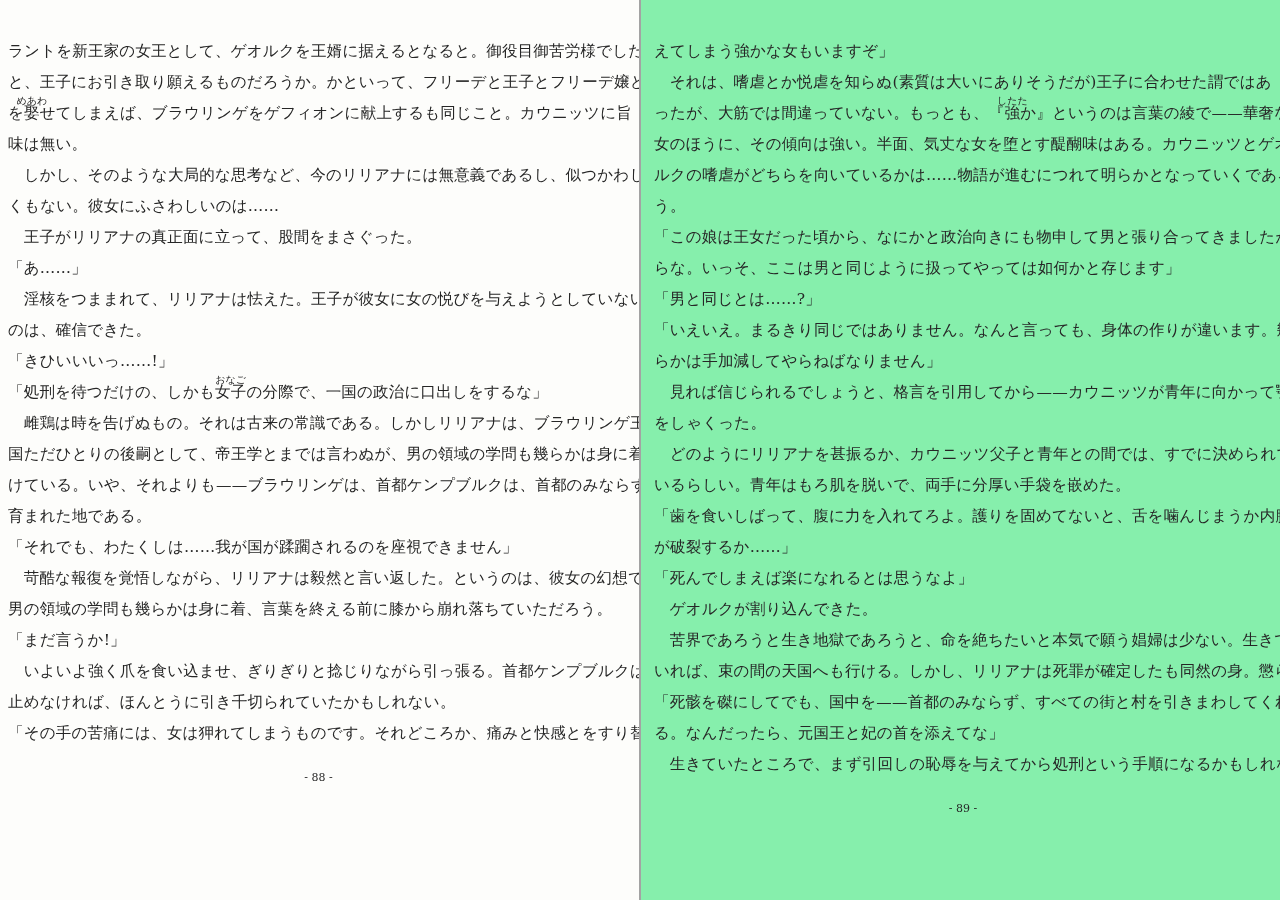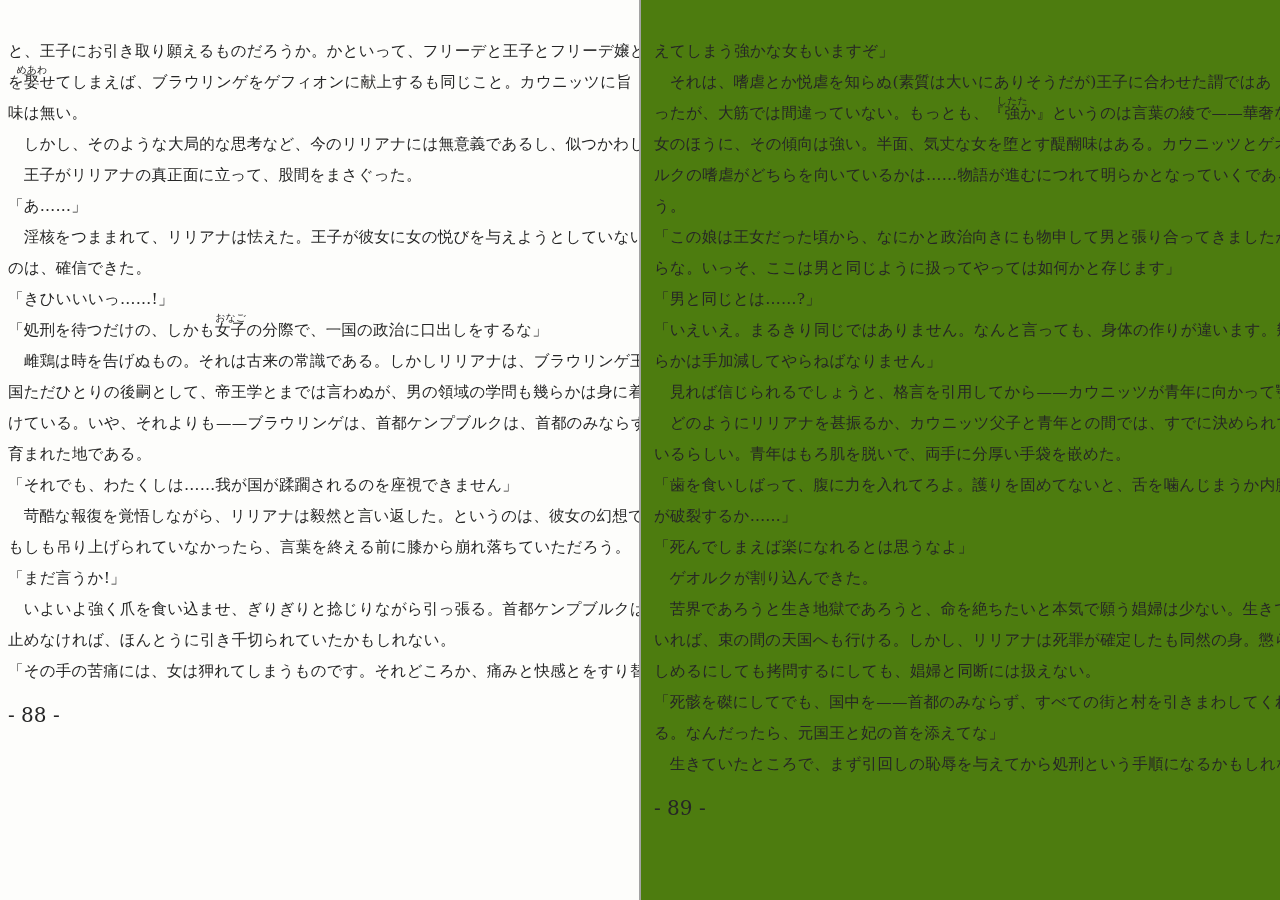--- a/index.html
+++ b/index.html
@@ -58,78 +58,81 @@
     position: absolute;
     top: -2px;
     left: 50%;
     transform: translateX(-50%);
     font-size: 10px;
     line-height: 1;
     letter-spacing: 0;
     white-space: nowrap;
   }
   .page-number {
-    font-size: 20px;
+    text-align: center;
+    font-size: 11px;
     line-height: 31px;
     margin-top: 13px;
   }
 </style>
 </head>
 <body style="background-color: rgb(253, 253, 251);">
 
 <div class="spread" style="color: rgb(38, 38, 38);">
   <div class="page page-left" style="background-color: rgb(253, 253, 251);">
     <div class="page-lines">
+        <div class="text-line">ラントを新王家の女王として、ゲオルクを王婿に据えるとなると。御役目御苦労様でした</div>
         <div class="text-line">と、王子にお引き取り願えるものだろうか。かといって、フリーデと王子とフリーデ嬢と</div>
         <div class="text-line">を<span class="rb">娶<span class="rt">めあわ</span></span>せてしまえば、ブラウリンゲをゲフィオンに献上するも同じこと。カウニッツに旨</div>
         <div class="text-line">味は無い。</div>
         <div class="text-line">　しかし、そのような大局的な思考など、今のリリアナには無意義であるし、似つかわし</div>
+        <div class="text-line">くもない。彼女にふさわしいのは……</div>
         <div class="text-line">　王子がリリアナの真正面に立って、股間をまさぐった。</div>
         <div class="text-line">「あ……」</div>
         <div class="text-line">　淫核をつままれて、リリアナは怯えた。王子が彼女に女の悦びを与えようとしていない</div>
         <div class="text-line">のは、確信できた。</div>
         <div class="text-line">「きひいいいっ……!」</div>
         <div class="text-line">「処刑を待つだけの、しかも<span class="rb">女子<span class="rt">おなご</span></span>の分際で、一国の政治に口出しをするな」</div>
         <div class="text-line">　雌鶏は時を告げぬもの。それは古来の常識である。しかしリリアナは、ブラウリンゲ王</div>
         <div class="text-line">国ただひとりの後嗣として、帝王学とまでは言わぬが、男の領域の学問も幾らかは身に着</div>
         <div class="text-line">けている。いや、それよりも——ブラウリンゲは、首都ケンプブルクは、首都のみならず</div>
         <div class="text-line">育まれた地である。</div>
         <div class="text-line">「それでも、わたくしは……我が国が蹂躙されるのを座視できません」</div>
         <div class="text-line">　苛酷な報復を覚悟しながら、リリアナは毅然と言い返した。というのは、彼女の幻想で。</div>
-        <div class="text-line">もしも吊り上げられていなかったら、言葉を終える前に膝から崩れ落ちていただろう。</div>
+        <div class="text-line">男の領域の学問も幾らかは身に着、言葉を終える前に膝から崩れ落ちていただろう。</div>
         <div class="text-line">「まだ言うか!」</div>
         <div class="text-line">　いよいよ強く爪を食い込ませ、ぎりぎりと捻じりながら引っ張る。首都ケンプブルクは</div>
         <div class="text-line">止めなければ、ほんとうに引き千切られていたかもしれない。</div>
         <div class="text-line">「その手の苦痛には、女は狎れてしまうものです。それどころか、痛みと快感とをすり替</div>
       </div>
     <div class="page-number">- 88 -</div>
   </div>
   <div class="divider" style="background-color: rgb(163, 163, 163);"></div>
-  <div class="page page-right" style="background-color: #4d7c0f;">
+  <div class="page page-right" style="background-color: #86efac;">
     <div class="page-lines">
         <div class="text-line">えてしまう強かな女もいますぞ」</div>
         <div class="text-line">　それは、嗜虐とか悦虐を知らぬ(素質は大いにありそうだが)王子に合わせた謂ではあ</div>
         <div class="text-line">ったが、大筋では間違っていない。もっとも、『<span class="rb">強<span class="rt">したた</span></span>か』というのは言葉の綾で——華奢な</div>
         <div class="text-line">女のほうに、その傾向は強い。半面、気丈な女を堕とす醍醐味はある。カウニッツとゲオ</div>
         <div class="text-line">ルクの嗜虐がどちらを向いているかは……物語が進むにつれて明らかとなっていくであろ</div>
         <div class="text-line">う。</div>
         <div class="text-line">「この娘は王女だった頃から、なにかと政治向きにも物申して男と張り合ってきましたか</div>
         <div class="text-line">らな。いっそ、ここは男と同じように扱ってやっては如何かと存じます」</div>
         <div class="text-line">「男と同じとは……?」</div>
         <div class="text-line">「いえいえ。まるきり同じではありません。なんと言っても、身体の作りが違います。幾</div>
         <div class="text-line">らかは手加減してやらねばなりません」</div>
         <div class="text-line">　見れば信じられるでしょうと、格言を引用してから——カウニッツが青年に向かって顎</div>
+        <div class="text-line">をしゃくった。</div>
         <div class="text-line">　どのようにリリアナを甚振るか、カウニッツ父子と青年との間では、すでに決められて</div>
         <div class="text-line">いるらしい。青年はもろ肌を脱いで、両手に分厚い手袋を嵌めた。</div>
         <div class="text-line">「歯を食いしばって、腹に力を入れてろよ。護りを固めてないと、舌を噛んじまうか内臓</div>
         <div class="text-line">が破裂するか……」</div>
         <div class="text-line">「死んでしまえば楽になれるとは思うなよ」</div>
         <div class="text-line">　ゲオルクが割り込んできた。</div>
         <div class="text-line">　苦界であろうと生き地獄であろうと、命を絶ちたいと本気で願う娼婦は少ない。生きて</div>
         <div class="text-line">いれば、束の間の天国へも行ける。しかし、リリアナは死罪が確定したも同然の身。懲ら</div>
-        <div class="text-line">しめるにしても拷問するにしても、娼婦と同断には扱えない。</div>
         <div class="text-line">「死骸を磔にしてでも、国中を——首都のみならず、すべての街と村を引きまわしてくれ</div>
         <div class="text-line">る。なんだったら、元国王と妃の首を添えてな」</div>
         <div class="text-line">　生きていたところで、まず引回しの恥辱を与えてから処刑という手順になるかもしれな</div>
       </div>
     <div class="page-number">- 89 -</div>
   </div>
 </div>
 
 </body></html>

